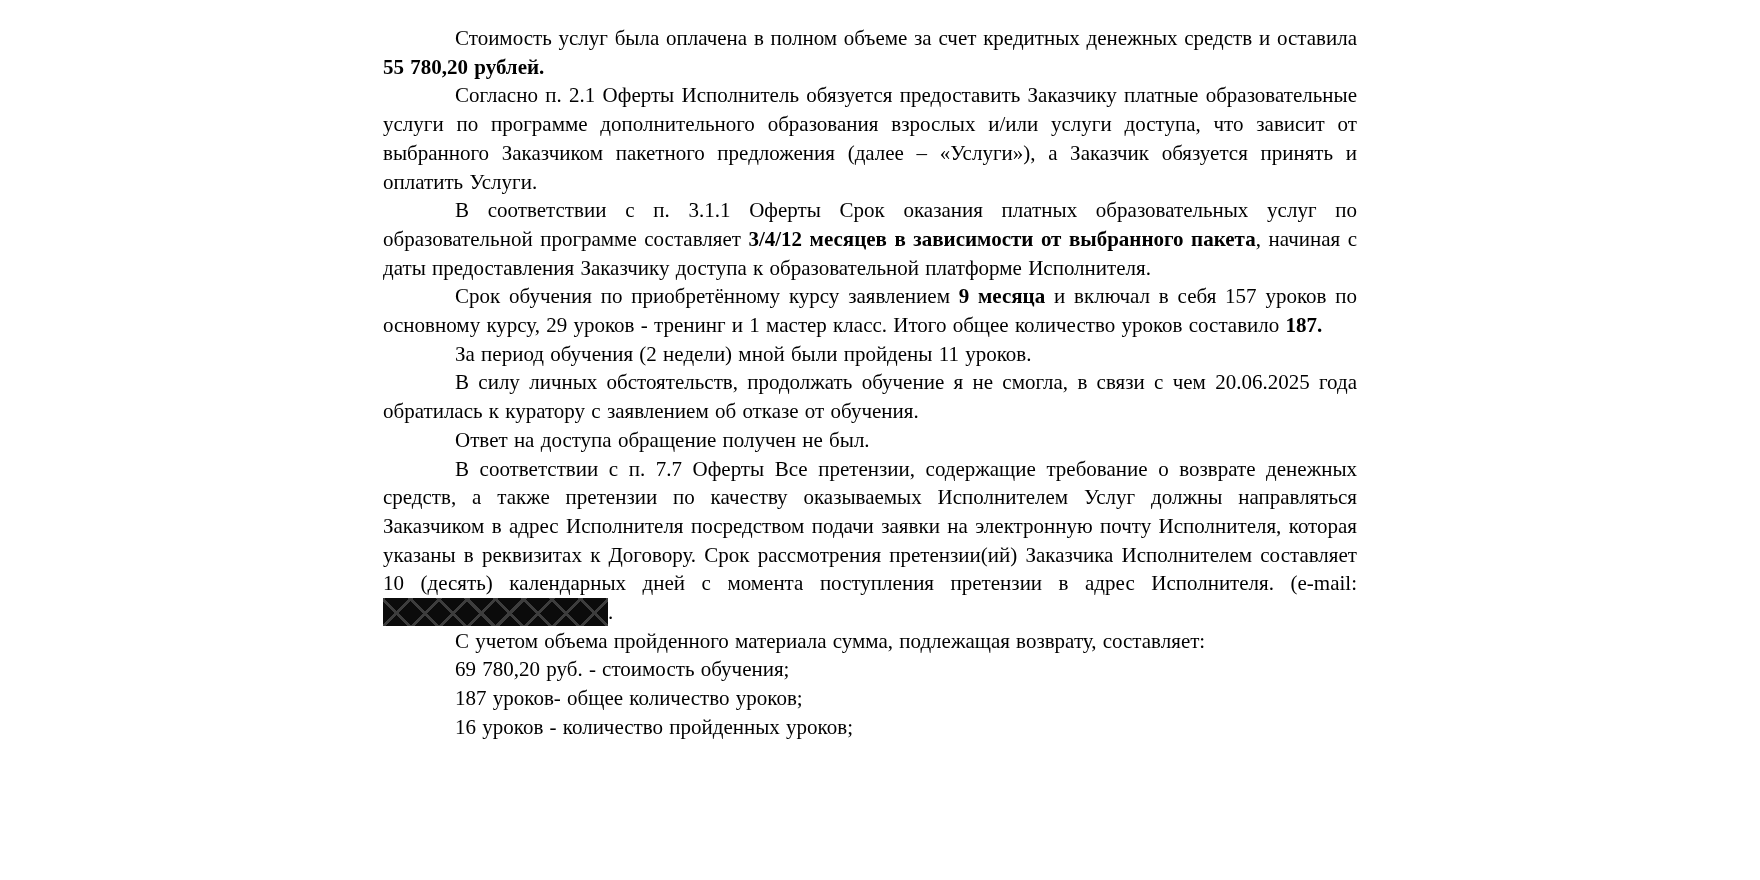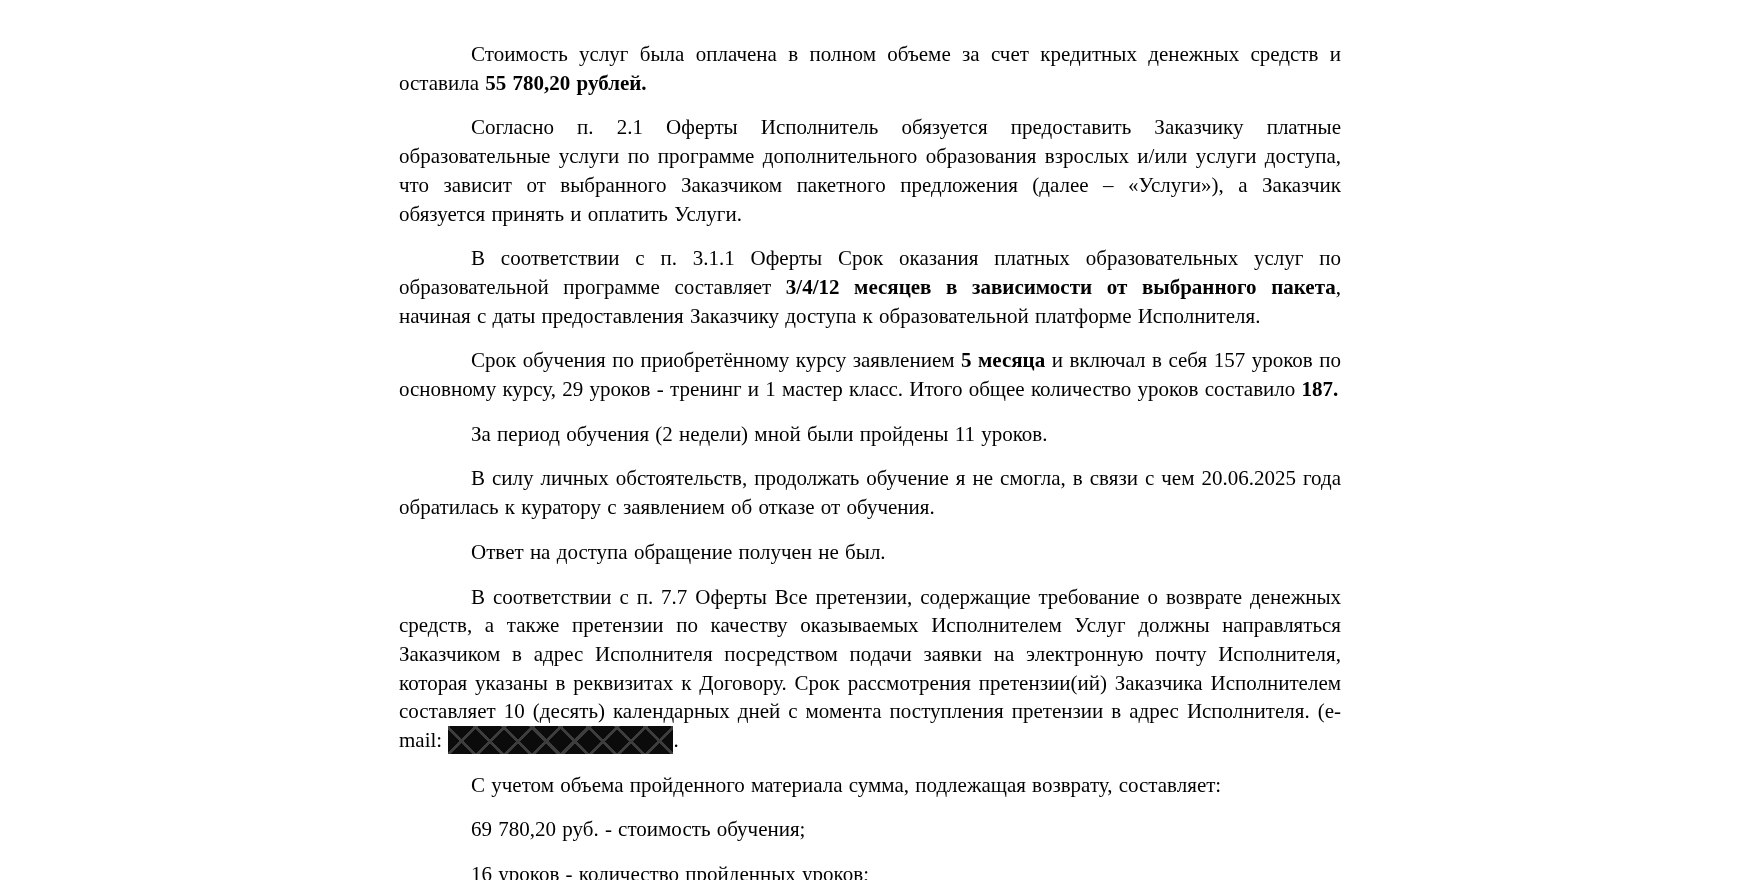--- a/index.html
+++ b/index.html
@@ -18,21 +18,21 @@
     position: absolute;
     left: 383px;
     top: 24px;
     width: 974px;
     color: #000000;
     font-family: "Liberation Serif", "DejaVu Serif", serif;
     font-size: 21px;
     line-height: 28.7px;
   }
   .para {
-    margin: 16px;
+    margin: 0;
     text-align: justify;
     text-indent: 72px;
     word-spacing: 1px;
   }
   .para b { font-weight: bold; }
   .redaction {
     display: inline-block;
     width: 225px;
     height: 28px;
     vertical-align: -7px;
@@ -47,32 +47,33 @@
 
 <div class="viewport">
   <div class="page-column">
 
     <p class="para"><span>Стоимость услуг была оплачена в полном объеме за счет кредитных денежных средств и оставила </span><b>55 780,20 рублей.</b></p>
 
     <p class="para"><span>Согласно п. 2.1 Оферты Исполнитель обязуется предоставить Заказчику платные образовательные услуги по программе дополнительного образования взрослых и/или услуги доступа, что зависит от выбранного Заказчиком пакетного предложения (далее – «Услуги»), а Заказчик обязуется принять и оплатить Услуги.</span></p>
 
     <p class="para"><span>В соответствии с п. 3.1.1 Оферты Срок оказания платных образовательных услуг по образовательной программе составляет </span><b>3/4/12 месяцев в зависимости от выбранного пакета</b><span>, начиная с даты предоставления Заказчику доступа к образовательной платформе Исполнителя.</span></p>
 
-    <p class="para"><span>Срок обучения по приобретённому курсу заявлением </span><b>5 месяца</b><span> и включал в себя 157 уроков по основному курсу, 29 уроков - тренинг и 1 мастер класс. Итого общее количество уроков составило </span><b>187.</b></p>
+    <p class="para"><span>Срок обучения по приобретённому курсу заявлением </span><b>9 месяца</b><span> и включал в себя 157 уроков по основному курсу, 29 уроков - тренинг и 1 мастер класс. Итого общее количество уроков составило </span><b>187.</b></p>
 
     <p class="para"><span>За период обучения (2 недели) мной были пройдены 11 уроков.</span></p>
 
     <p class="para"><span>В силу личных обстоятельств, продолжать обучение я не смогла, в связи с чем 20.06.2025 года обратилась к куратору с заявлением об отказе от обучения.</span></p>
 
     <p class="para"><span>Ответ на доступа обращение получен не был.</span></p>
 
     <p class="para"><span>В соответствии с п. 7.7 Оферты Все претензии, содержащие требование о возврате денежных средств, а также претензии по качеству оказываемых Исполнителем Услуг должны направляться Заказчиком в адрес Исполнителя посредством подачи заявки на электронную почту Исполнителя, которая указаны в реквизитах к Договору. Срок рассмотрения претензии(ий) Заказчика Исполнителем составляет 10 (десять) календарных дней с момента поступления претензии в адрес Исполнителя. (e-mail: </span><span class="redaction"></span><span>.</span></p>
 
     <p class="para"><span>С учетом объема пройденного материала сумма, подлежащая возврату, составляет:</span></p>
 
     <p class="para"><span>69 780,20 руб. - стоимость обучения;</span></p>
 
+    <p class="para"><span>187  уроков- общее количество уроков;</span></p>
 
     <p class="para"><span>16 уроков - количество пройденных уроков;</span></p>
 
 
   </div>
 </div>
 
 </body></html>

